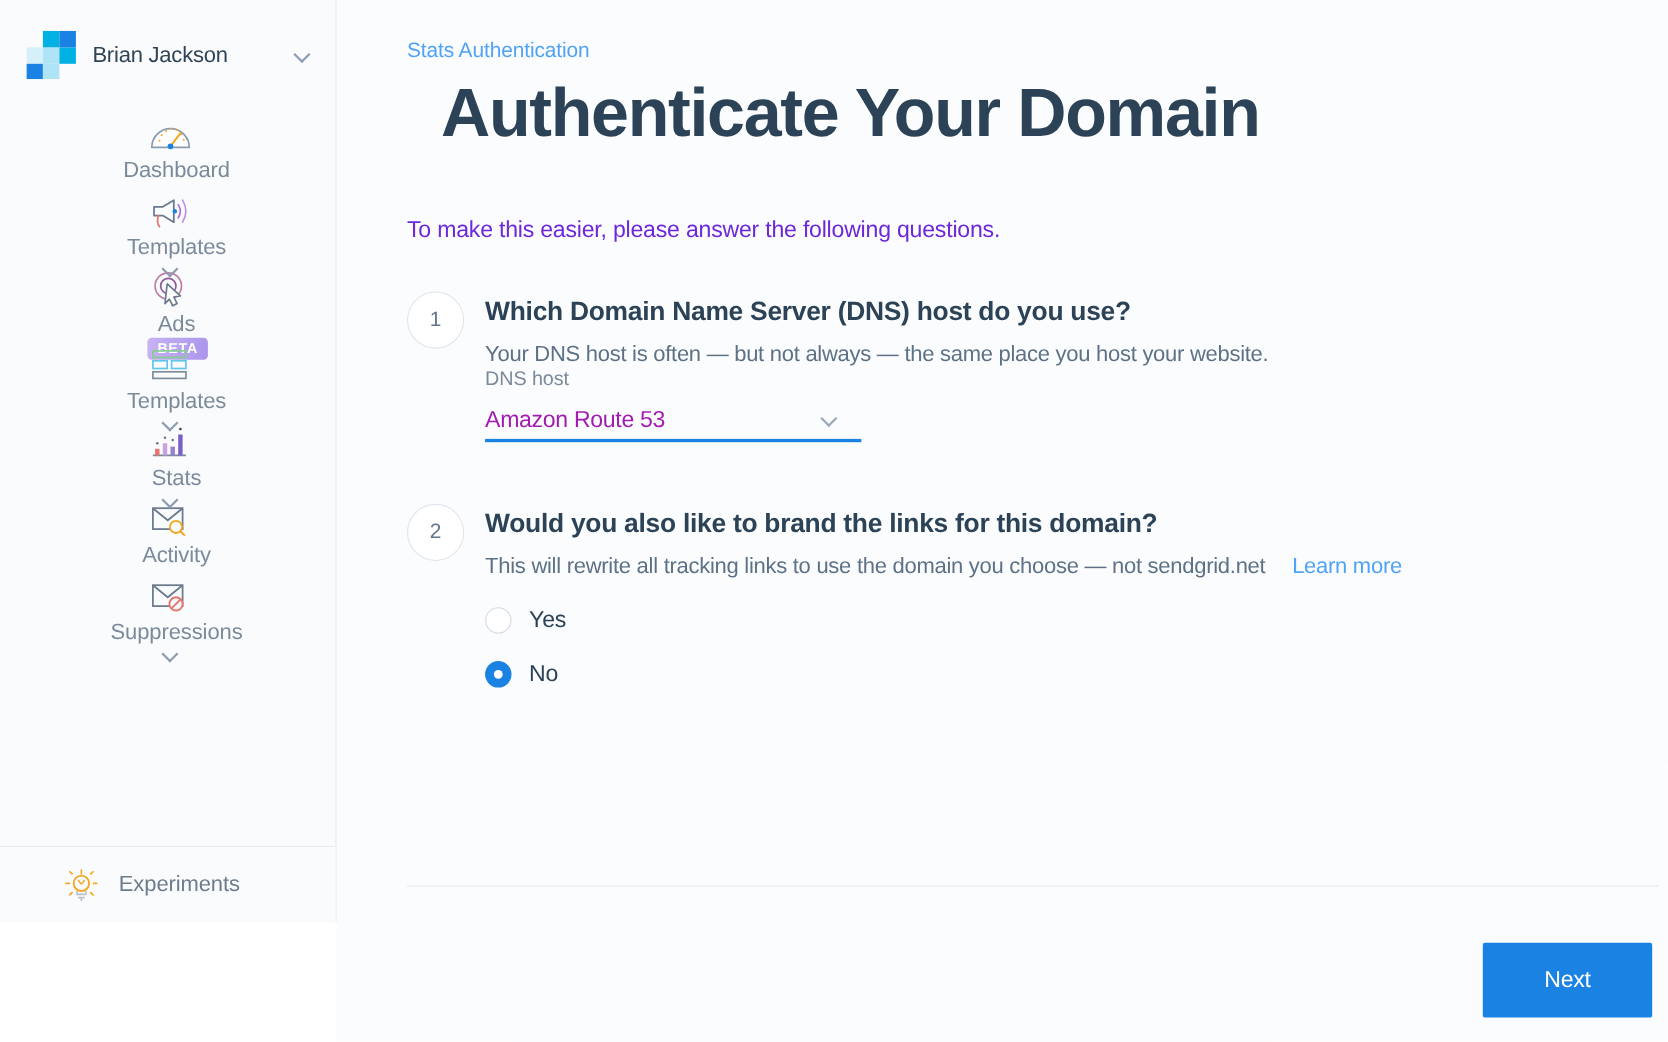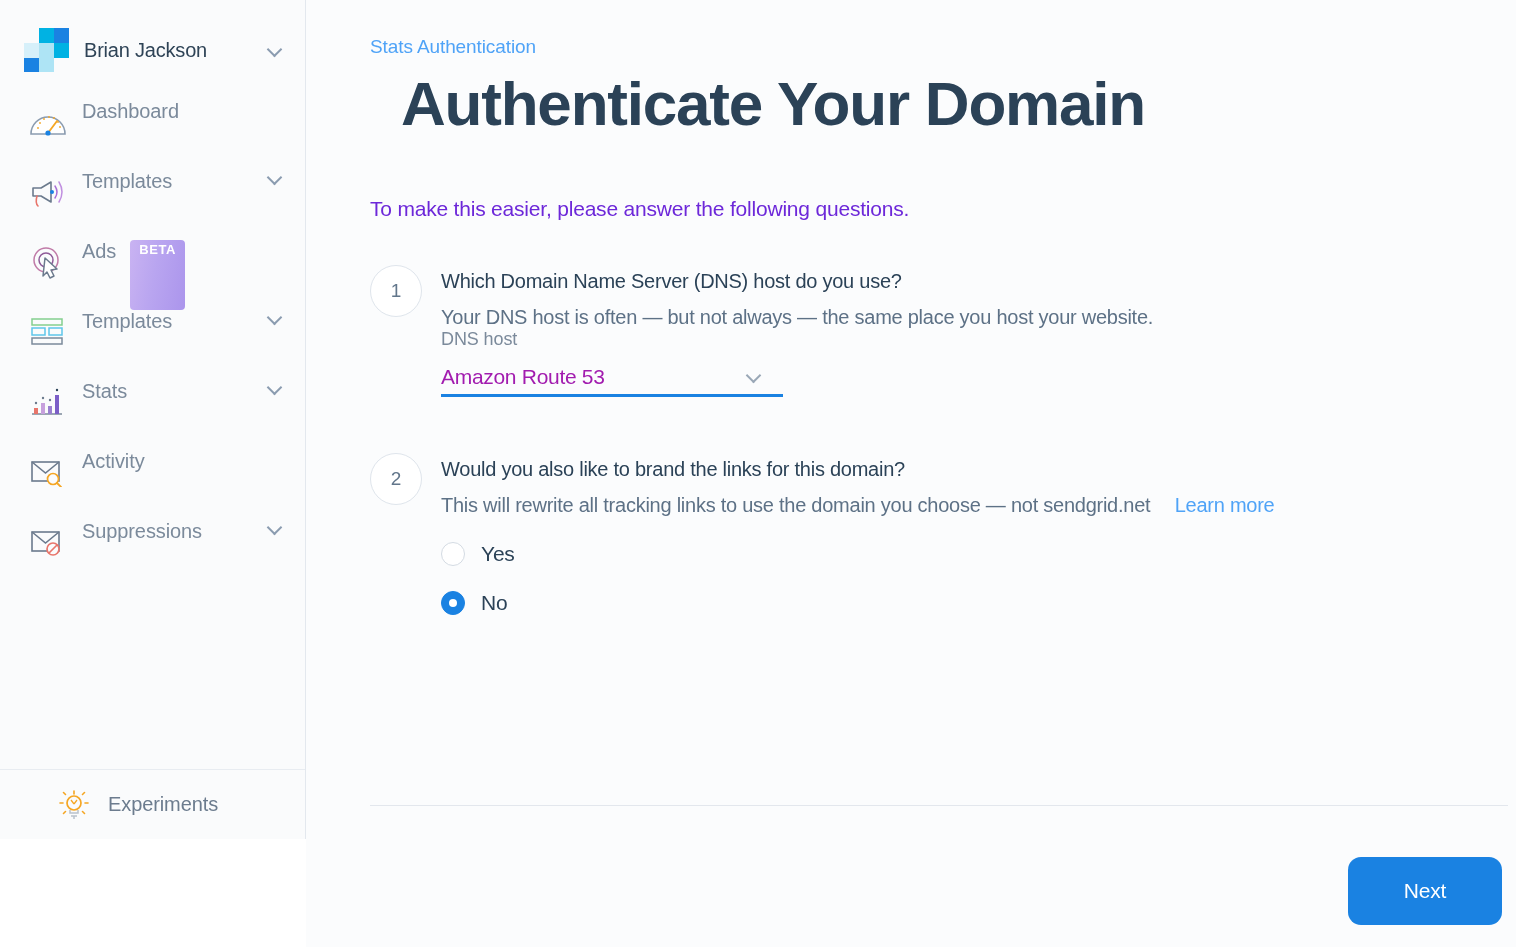--- a/index.html
+++ b/index.html
@@ -70,23 +70,25 @@
     left: 2px; top: 2px;
     width: 9px; height: 9px;
     border-right: 2px solid #8b9cb0;
     border-bottom: 2px solid #8b9cb0;
     transform: rotate(45deg);
   }
 
   
   .nav-item {
     display: flex;
+    align-items: center;
     height: 70px;
     padding: 0 22px 0 26px;
     cursor: pointer;
+    flex-direction: column;
   }
   .nav-icon {
     width: 44px;
     height: 44px;
     flex: 0 0 44px;
     display: flex;
     align-items: center;
     justify-content: center;
   }
   .nav-label {
@@ -177,22 +179,22 @@
     justify-content: center;
     font-size: 19px;
     color: #62768b;
   }
   .q-body {
     margin-left: 19px;
     padding-top: 5px;
     flex: 1 1 auto;
   }
   .q-title {
-    font-size: 20px;
-    font-weight: normal;
+    font-size: 24px;
+    font-weight: bold;
     color: #2b4257;
     letter-spacing: -0.25px;
   }
   .q-sub {
     margin-top: 13px;
     font-size: 20px;
     color: #5d7governs;
     color: #5d7186;
     letter-spacing: -0.25px;
   }
@@ -287,21 +289,21 @@
     height: 1px;
     background: #e3e7ed;
   }
   #next-button {
     position: absolute;
     right: 14px;
     top: 857px;
     width: 154px;
     height: 68px;
     border: none;
-    border-radius: 13px;
+    border-radius: 2px;
     background: #1a82e2;
     color: #ffffff;
     font-size: 21px;
     font-family: "Liberation Sans", sans-serif;
     letter-spacing: -0.2px;
     cursor: pointer;
   }
 </style>
 </head>
 <body>

